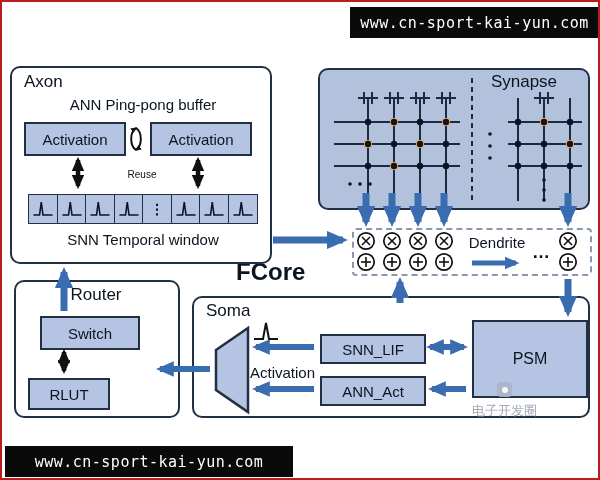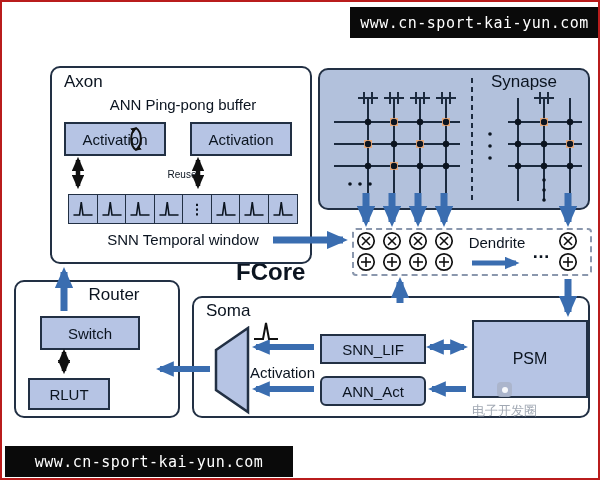--- a/index.html
+++ b/index.html
@@ -33,21 +33,21 @@
   .z1{z-index:1}.z2{z-index:2}
 </style>
 </head>
 <body>
 
 <div class="stage">
 
   <div class="bar" style="left:348px;top:5px;width:249px;height:31px;">www.cn-sport-kai-yun.com</div>
   <div class="bar" style="left:3px;top:444px;width:288px;height:31px;">www.cn-sport-kai-yun.com</div>
 
-  <div class="box z1" style="left:8px;top:64px;width:262px;height:198px;margin-left:40px;">
+  <div class="box z1" style="left:8px;top:64px;width:262px;height:198px;">
     <div class="title abs" style="left:12px;top:4px;">Axon</div>
     <div class="abs ctr" style="left:8px;top:26px;width:246px;height:20px;font-size:15px;">ANN Ping-pong buffer</div>
     <div class="chip" style="left:12px;top:54px;width:102px;height:34px;">Activation</div>
     <div class="chip" style="left:138px;top:54px;width:102px;height:34px;">Activation</div>
     <div class="abs ctr" style="left:92px;top:96px;width:76px;height:20px;font-size:10px;">Reuse</div>
 
     <div class="wrow">
       <div class="wcell">
           <svg viewBox="0 0 30 30">
             <polyline points="4,22 11,22 13,7 15,22 26,22"></polyline>
@@ -235,30 +235,30 @@
           <line x1="214" y1="27" x2="214" y2="37"></line>
       </g>
     </svg>
     <div class="abs ctr" style="left:100px;top:2px;width:86px;height:20px;font-size:15px;">Dendrite</div>
     <div class="abs" style="left:178px;top:12px;font-size:18px;font-weight:700;letter-spacing:2px;">…</div>
   </div>
 
   <div class="fcore" style="left:206px;top:256px;">FCore</div>
 
   <div class="box z1" style="left:12px;top:278px;width:166px;height:138px;">
-    <div class="title abs ctr" style="left:12px;top:3px;width:160px;height:20px;padding-left:6px;">Router</div>
+    <div class="title abs ctr" style="left:0;top:3px;width:160px;height:20px;">Router</div>
     <div class="chip" style="left:24px;top:34px;width:100px;height:34px;">Switch</div>
     <div class="chip" style="left:12px;top:96px;width:82px;height:32px;">RLUT</div>
   </div>
 
   <div class="box z1" style="left:190px;top:294px;width:398px;height:122px;">
     <div class="title abs" style="left:12px;top:3px;">Soma</div>
     <div class="abs" style="left:56px;top:66px;font-size:15px;">Activation</div>
     <div class="chip" style="left:126px;top:36px;width:106px;height:30px;">SNN_LIF</div>
-    <div class="chip" style="left:126px;top:78px;width:106px;height:30px;border-radius:6px;">ANN_Act</div>
+    <div class="chip" style="left:126px;top:78px;width:106px;height:30px;">ANN_Act</div>
     <div class="chip" style="left:278px;top:22px;width:116px;height:78px;font-size:16px;">PSM</div>
   </div>
 
   <svg class="abs z2" style="left:210px;top:324px;" width="40" height="90" viewBox="0 0 40 90">
     <polygon points="4,24 36,2 36,86 4,64" fill="#b6c4e4" stroke="#223044" stroke-width="2.5"></polygon>
   </svg>
 
   <div class="watermark" style="left:470px;top:380px;flex-direction:column;">
     <span class="logo">
         <i></i>

